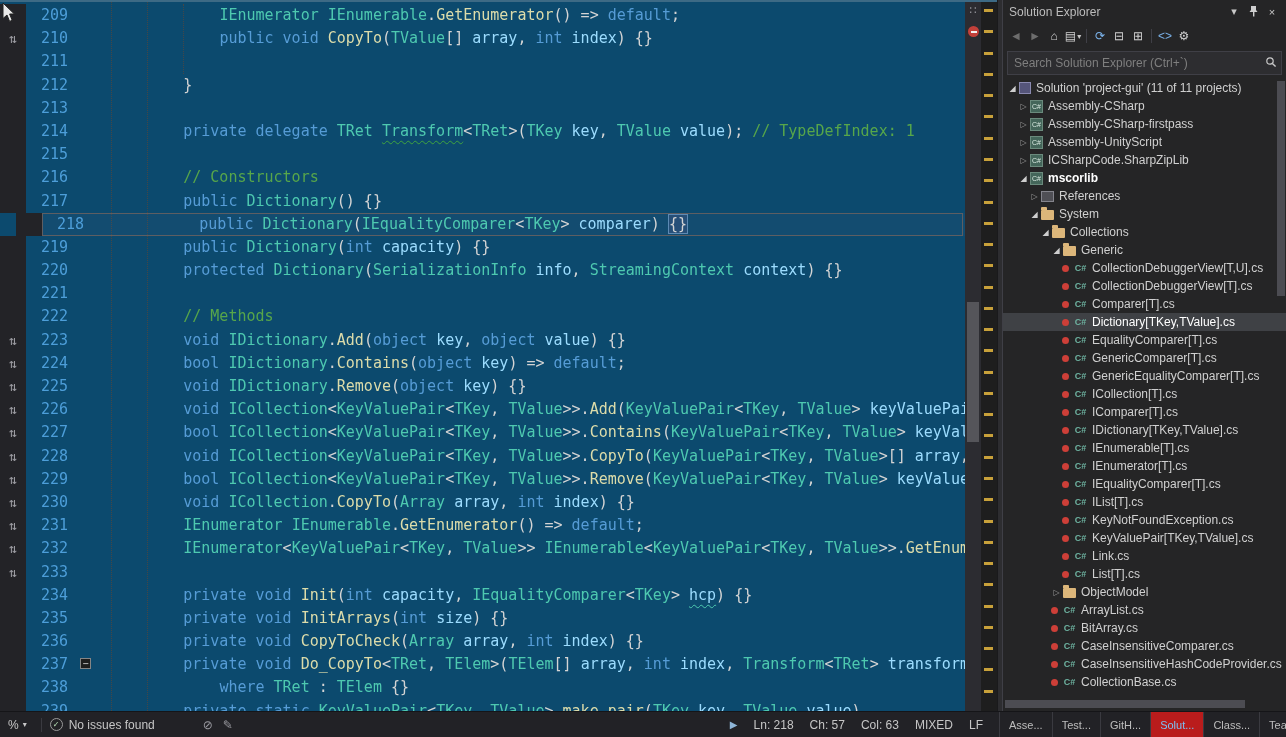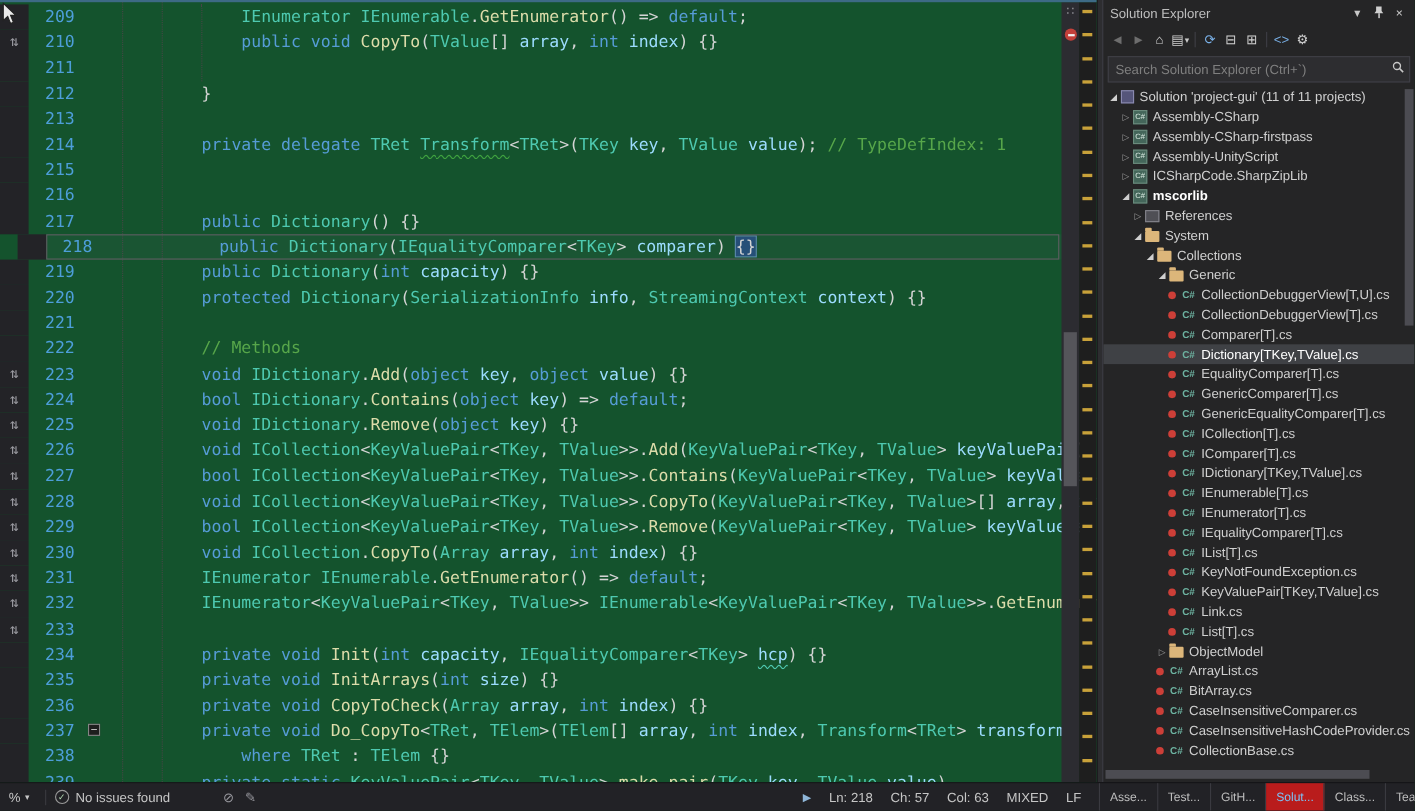--- a/index.html
+++ b/index.html
@@ -1,21 +1,21 @@
 <!DOCTYPE html>
 <html><head>
 <meta charset="utf-8">
 <style>
   html,body{margin:0;padding:0;width:1286px;height:737px;overflow:hidden;background:#1e1e1e;
     font-family:"Liberation Sans",sans-serif;-webkit-font-smoothing:antialiased;}
   .app{width:1286px;height:737px;display:flex;flex-direction:column;}
   .main{flex:1;display:flex;min-height:0;}
 
   
-  .editor{position:relative;width:997px;background:#14532d;overflow:hidden;flex:none;}
+  .editor{position:relative;width:997px;background:#0c4a6e;overflow:hidden;flex:none;}
   .top-edge{position:absolute;top:0;left:0;right:0;height:2px;background:#3d6a85;z-index:6;}
   .guide{position:absolute;top:2px;bottom:0;width:0;border-left:1px dotted #464646;z-index:0;}
   .g1{left:111px}.g2{left:147px}.g3{left:183px;height:70px;bottom:auto;top:4px}
   .code-lines{position:absolute;top:4px;left:0;right:0;z-index:1;}
   .line{display:flex;height:23.2px;line-height:23.2px;position:relative;
     font-family:"DejaVu Sans Mono","Liberation Mono",monospace;font-size:15px;}
   .gl{flex:none;width:26px;text-align:center;background:#232327;color:#9a9aa0;font-size:13px;}
   .num{flex:none;width:52px;text-align:right;padding-right:10px;box-sizing:border-box;color:#4d9ed9;}
   .fold{flex:none;width:18px;position:relative;}
   .code{white-space:pre;color:#d4d4d4;padding-left:15px;}
@@ -141,20 +141,21 @@
           <div class="line">
             <span class="gl"></span>
             <span class="num">215</span>
             <span class="fold"></span>
             <span class="code"></span>
           </div>
           <div class="line">
             <span class="gl"></span>
             <span class="num">216</span>
             <span class="fold"></span>
+            <span class="code"><span class="o">        </span><span class="c">// Constructors</span></span>
           </div>
           <div class="line">
             <span class="gl"></span>
             <span class="num">217</span>
             <span class="fold"></span>
             <span class="code"><span class="o">        </span><span class="k">public</span><span class="o"> </span><span class="t">Dictionary</span><span class="o">() {}</span></span>
           </div>
           <div class="line cur">
             <span class="gl"></span>
             <span class="num">218</span>

